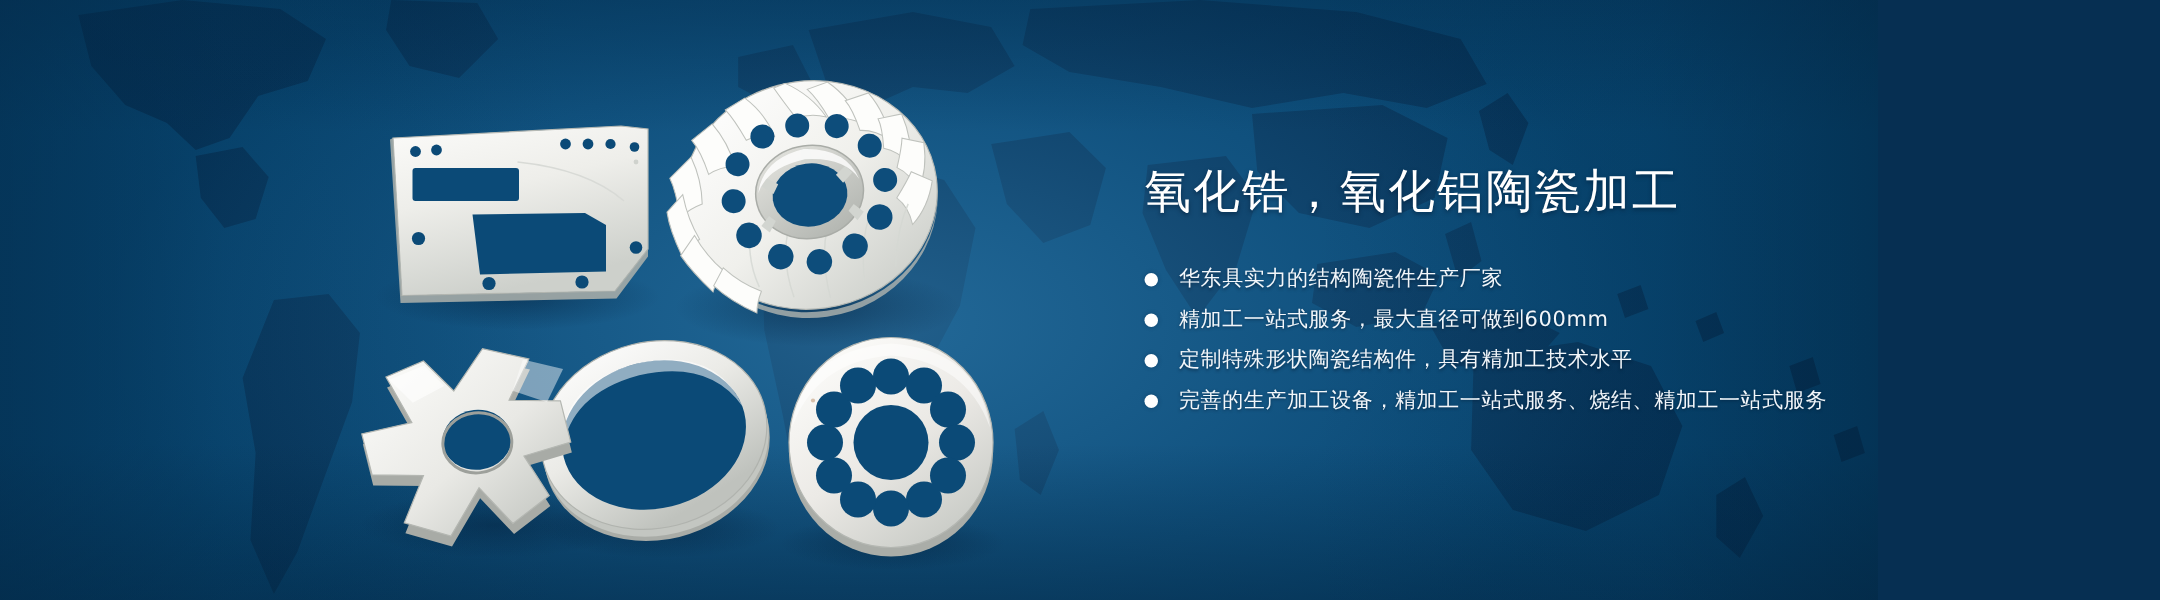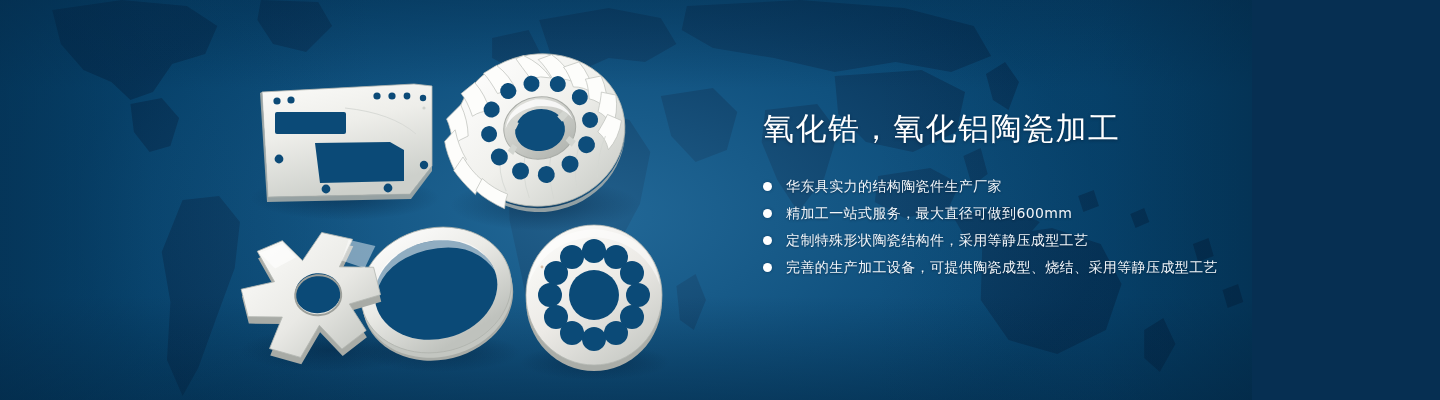--- a/index.html
+++ b/index.html
@@ -360,22 +360,22 @@
       <li class="bullet">
         <span class="dot"></span>
         <span>华东具实力的结构陶瓷件生产厂家</span>
       </li>
       <li class="bullet">
         <span class="dot"></span>
         <span>精加工一站式服务，最大直径可做到600mm</span>
       </li>
       <li class="bullet">
         <span class="dot"></span>
-        <span>定制特殊形状陶瓷结构件，采用等静压成型工艺</span>
+        <span>定制特殊形状陶瓷结构件，具有精加工技术水平</span>
       </li>
       <li class="bullet">
         <span class="dot"></span>
-        <span>完善的生产加工设备，可提供陶瓷成型、烧结、采用等静压成型工艺</span>
+        <span>完善的生产加工设备，精加工一站式服务、烧结、精加工一站式服务</span>
       </li>
     </ul>
   </div>
 
 </div>
 
 </body></html>

